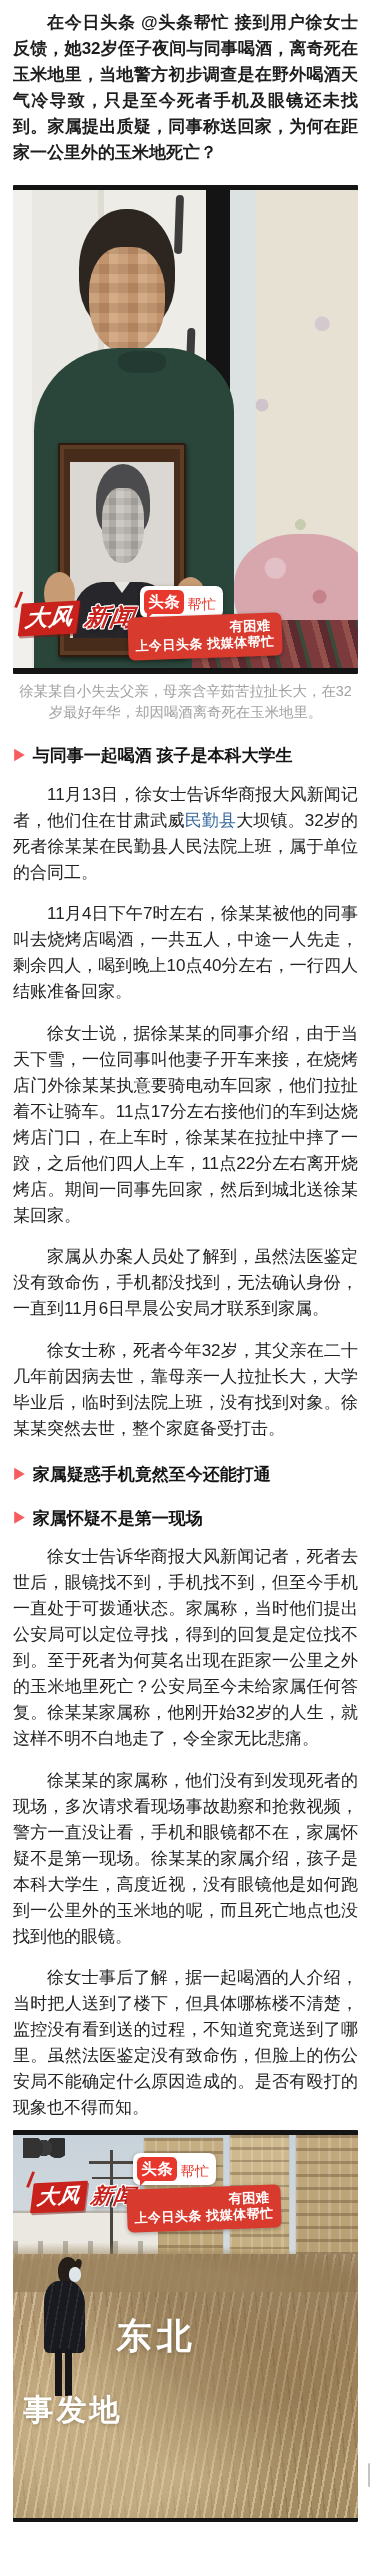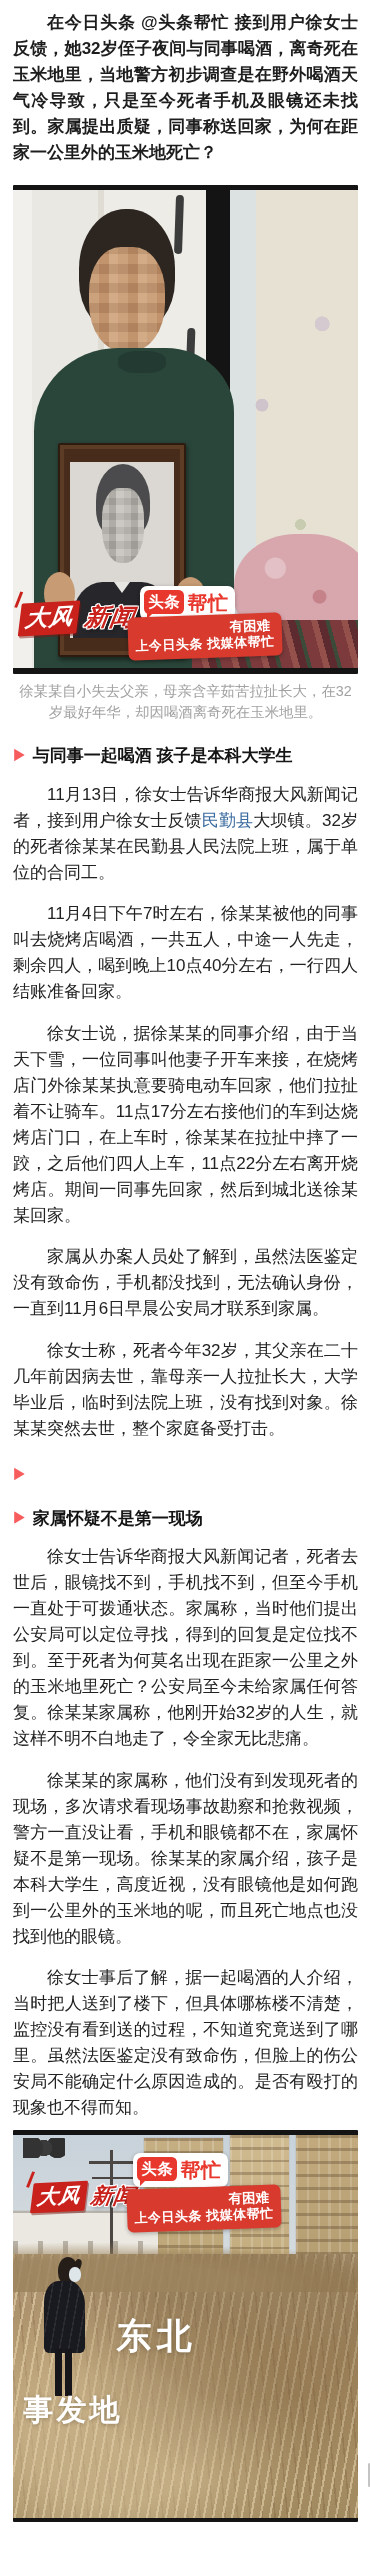--- a/index.html
+++ b/index.html
@@ -125,27 +125,27 @@
   .brand-logo{position:absolute;white-space:nowrap;}
   .logo-a{display:inline-block;background:var(--brand-red);color:#fff;font-weight:700;font-style:italic;
     font-size:23px;line-height:1;padding:4.1px 5.2px 5.7px;letter-spacing:1px;border-radius:1.5px;
     transform:skewX(-10deg) rotate(-3deg);box-shadow:1.5px 2.1px 0 rgba(120,20,15,.45);}
   .logo-a::before{content:"";position:absolute;left:-5.2px;top:-12.4px;width:3.1px;height:15.5px;
     background:var(--brand-red);transform:rotate(15deg);}
   .logo-b{display:inline-block;color:var(--brand-red);font-weight:700;font-style:italic;font-size:24px;
     line-height:1;margin-left:6.2px;letter-spacing:1px;transform:skewX(-8deg);
     text-shadow:1px 0 #fff,-1px 0 #fff,0 1px #fff,0 -1px #fff,1px 1px #fff,-1px -1px #fff,
       1px -1px #fff,-1px 1px #fff,2.6px 2.6px 4.1px rgba(0,0,0,.35);}
-  .tt-badge{position:absolute;display:flex;align-items:flex-start;background:#fff;border-radius:7.2px;
+  .tt-badge{position:absolute;display:flex;align-items:flex-end;background:#fff;border-radius:7.2px;
     padding:3.6px 4.1px;gap:3.1px;box-shadow:0 1.5px 4.1px rgba(0,0,0,.28);}
   .tt-l{position:relative;background:var(--badge-red);color:#fff;font-weight:700;font-size:15.5px;
     line-height:1;padding:4.1px 4.1px 5.2px;border-radius:5.2px;letter-spacing:0.5px;}
   .tt-l::after{content:"";position:absolute;left:2.6px;bottom:-4.6px;border:4.6px solid transparent;
     border-top-color:var(--badge-red);border-left-color:var(--badge-red);}
-  .tt-r{color:var(--badge-red);font-weight:700;font-size:20px;letter-spacing:0.5px;padding-right:2.1px;}
+  .tt-r{color:var(--badge-red);font-weight:400;font-size:14px;letter-spacing:0.5px;padding-right:2.1px;}
   .tt-banner{position:absolute;background:var(--banner-red);border-radius:6.2px;padding:5.2px 7.2px 6.2px;
     transform:rotate(-2deg);box-shadow:0 1.5px 4.1px rgba(0,0,0,.28);width:max-content;}
   .bn1{color:#fff;font-weight:700;font-size:13.4px;line-height:1.15;text-align:right;padding-right:4.1px;}
   .bn2{color:#fff;font-weight:700;font-size:13px;line-height:1.25;white-space:nowrap;letter-spacing:0.5px;}
   .ov1-logo{left:7.2px;top:412px;}
   .ov1-badge{left:127px;top:396px;}
   .ov1-banner{left:115px;top:425px;}
   .ov2-logo{left:18.5px;top:47px;}
   .ov2-logo .logo-a{font-size:20.6px;}
   .ov2-logo .logo-b{font-size:21.6px;}
@@ -192,27 +192,27 @@
       <div class="tt-banner ov1-banner">
         <div class="bn1">有困难</div>
         <div class="bn2">上今日头条 找媒体帮忙</div>
       </div>
     </div>
   </figure>
   <div class="caption">徐某某自小失去父亲，母亲含辛茹苦拉扯长大，在32岁最好年华，却因喝酒离奇死在玉米地里。</div>
 
   <div class="sec-head"><span class="tri"></span><span>与同事一起喝酒 孩子是本科大学生</span></div>
 
-  <p class="body after-head"><span>11月13日，徐女士告诉华商报大风新闻记者，接到用户徐女士反馈</span><a class="inline-link">民勤县</a><span>大坝镇。32岁的死者徐某某在民勤县人民法院上班，属于单位的合同工。</span></p>
+  <p class="body after-head"><span>11月13日，徐女士告诉华商报大风新闻记者，他们住在甘肃武威</span><a class="inline-link">民勤县</a><span>大坝镇。32岁的死者徐某某在民勤县人民法院上班，属于单位的合同工。</span></p>
   <p class="body">11月4日下午7时左右，徐某某被他的同事叫去烧烤店喝酒，一共五人，中途一人先走，剩余四人，喝到晚上10点40分左右，一行四人结账准备回家。</p>
   <p class="body">徐女士说，据徐某某的同事介绍，由于当天下雪，一位同事叫他妻子开车来接，在烧烤店门外徐某某执意要骑电动车回家，他们拉扯着不让骑车。11点17分左右接他们的车到达烧烤店门口，在上车时，徐某某在拉扯中摔了一跤，之后他们四人上车，11点22分左右离开烧烤店。期间一同事先回家，然后到城北送徐某某回家。</p>
   <p class="body">家属从办案人员处了解到，虽然法医鉴定没有致命伤，手机都没找到，无法确认身份，一直到11月6日早晨公安局才联系到家属。</p>
   <p class="body">徐女士称，死者今年32岁，其父亲在二十几年前因病去世，靠母亲一人拉扯长大，大学毕业后，临时到法院上班，没有找到对象。徐某某突然去世，整个家庭备受打击。</p>
 
-  <div class="sec-head"><span class="tri"></span></div>
+  <div class="sec-head"><span class="tri"></span><span>家属疑惑手机竟然至今还能打通</span></div>
 
   <div class="sec-head gap-sm"><span class="tri"></span><span>家属怀疑不是第一现场</span></div>
 
   <p class="body after-head">徐女士告诉华商报大风新闻记者，死者去世后，眼镜找不到，手机找不到，但至今手机一直处于可拨通状态。家属称，当时他们提出公安局可以定位寻找，得到的回复是定位找不到。至于死者为何莫名出现在距家一公里之外的玉米地里死亡？公安局至今未给家属任何答复。徐某某家属称，他刚开始32岁的人生，就这样不明不白地走了，令全家无比悲痛。</p>
   <p class="body">徐某某的家属称，他们没有到发现死者的现场，多次请求看现场事故勘察和抢救视频，警方一直没让看，手机和眼镜都不在，家属怀疑不是第一现场。徐某某的家属介绍，孩子是本科大学生，高度近视，没有眼镜他是如何跑到一公里外的玉米地的呢，而且死亡地点也没找到他的眼镜。</p>
   <p class="body">徐女士事后了解，据一起喝酒的人介绍，当时把人送到了楼下，但具体哪栋楼不清楚，监控没有看到送的过程，不知道究竟送到了哪里。虽然法医鉴定没有致命伤，但脸上的伤公安局不能确定什么原因造成的。是否有殴打的现象也不得而知。</p>
 
   <figure class="photo photo2" style="margin-left:0;margin-right:0;">
     <div class="scene s2">
       <div class="s2-sky"></div>

